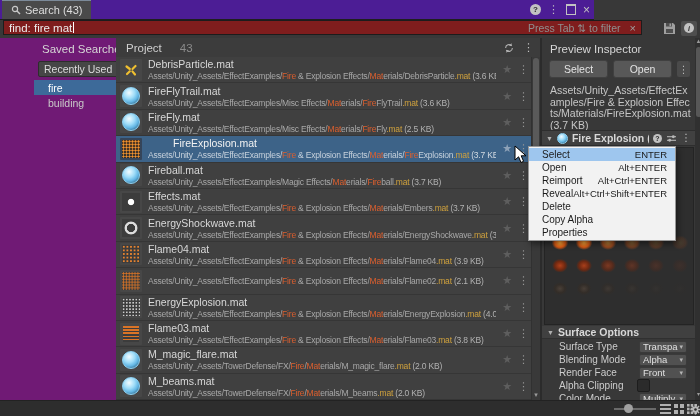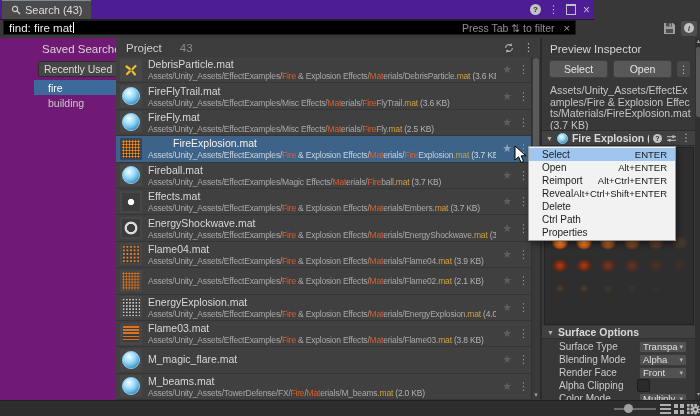--- a/index.html
+++ b/index.html
@@ -10,21 +10,21 @@
   .tab{position:absolute;left:2px;top:0;height:18px;background:#4a4a4a;border-top:1px solid #7c8a99;
        display:flex;align-items:center;gap:4px;padding:0 9px;font-size:11px;color:#dedede;}
   .winctrls{position:absolute;right:4px;top:0;height:19px;display:flex;align-items:center;gap:7px;}
   .circ-ico{width:11px;height:11px;border-radius:50%;background:#c2c2c2;color:#2a2a2a;font-size:8px;font-weight:bold;
        display:flex;align-items:center;justify-content:center;line-height:1;}
   .kebab{color:#c2c2c2;font-size:11px;line-height:1;}
   .maxbox{width:8px;height:8px;border:1px solid #c2c2c2;border-top-width:2px;}
   .closex{color:#c2c2c2;font-size:12px;line-height:1;}
   
   .searchrow{position:absolute;left:0;top:20px;width:700px;height:17px;background:#383838;}
-  .searchinput{position:absolute;left:3px;top:0;width:573px;height:15px;background:#000000;border:1px solid #1c1c1c;
+  .searchinput{position:absolute;left:3px;top:0;width:639px;height:15px;background:#7f1d1d;border:1px solid #1c1c1c;
        display:flex;align-items:center;padding:0 5px;box-sizing:border-box;}
   .query{font-size:11.5px;color:#ececec;white-space:pre;}
   .caret{display:inline-block;width:1px;height:11px;background:#fff;margin-left:1px;vertical-align:-2px;}
   .spacer{flex:1;}
   .hint{font-size:10.5px;color:#8f8f8f;white-space:pre;}
   .clearx{font-size:11px;color:#9f9f9f;margin-left:9px;}
   .sr-icons{position:absolute;right:3px;top:0;height:16px;display:flex;align-items:center;gap:5px;}
   .infobox{width:16px;height:15px;background:#4e4e4e;border-radius:2px;display:flex;align-items:center;justify-content:center;}
   
   .sidebar{position:absolute;left:0;top:38px;width:114px;height:362px;background:#701a75;border-right:2px solid #2b2b2b;box-sizing:content-box;padding-left:34px;}
@@ -309,20 +309,21 @@
           </div>
           <span class="rstar">★</span>
           <span class="rkebab">⋮</span>
         </div>
         <div class="row">
           <div class="ricon">
             <span class="icon-sphere"></span>
           </div>
           <div class="rmain">
             <div class="rname">M_magic_flare.mat</div>
+            <div class="rpath"><span class="p-n">Assets/Unity_Assets/TowerDefense/FX/</span><span class="p-t">Fire</span><span class="p-n">/</span><span class="p-t">Mat</span><span class="p-n">erials/M_magic_flare</span><span class="p-e">.mat</span><span class="p-s"> (2.0 KB)</span></div>
           </div>
           <span class="rstar">★</span>
           <span class="rkebab">⋮</span>
         </div>
         <div class="row">
           <div class="ricon">
             <span class="icon-sphere"></span>
           </div>
           <div class="rmain">
             <div class="rname">M_beams.mat</div>
@@ -481,21 +482,21 @@
         </div>
         <div class="cm-item">
           <span class="cm-label">Reveal</span>
           <span class="cm-sc">Alt+Ctrl+Shift+ENTER</span>
         </div>
         <div class="cm-item">
           <span class="cm-label">Delete</span>
           <span class="cm-sc"></span>
         </div>
         <div class="cm-item">
-          <span class="cm-label">Ctrl Path</span>
+          <span class="cm-label">Copy Alpha</span>
           <span class="cm-sc"></span>
         </div>
         <div class="cm-item">
           <span class="cm-label">Properties</span>
           <span class="cm-sc"></span>
         </div>
       </div>
     </div>
 
   <svg class="cursor" width="14" height="20" viewBox="0 0 14 20">

